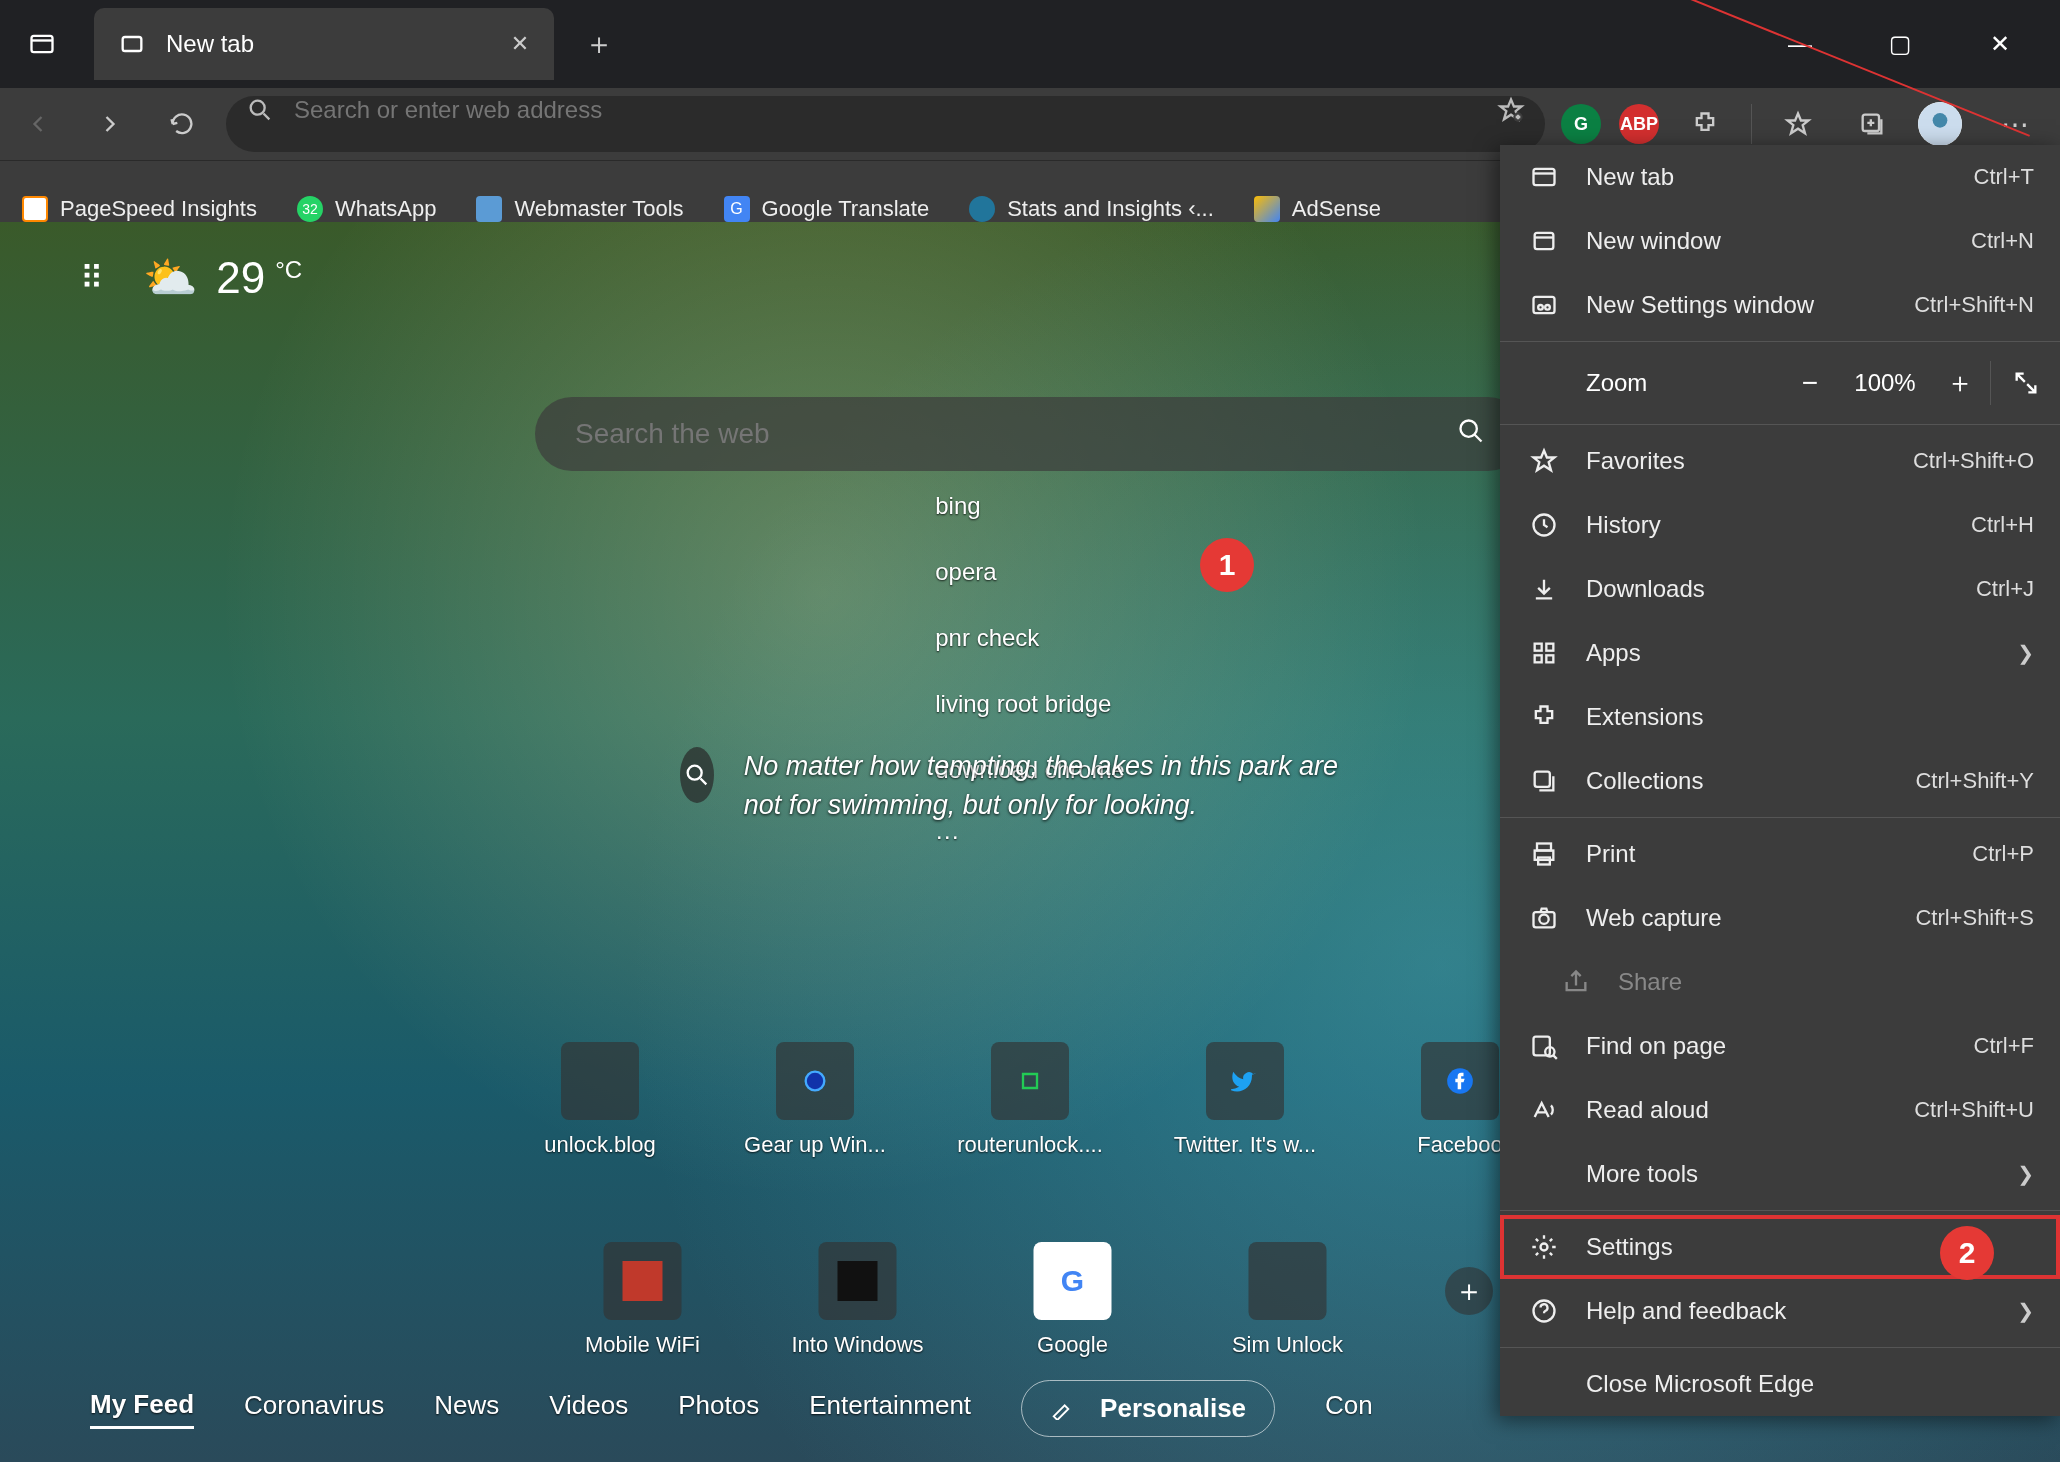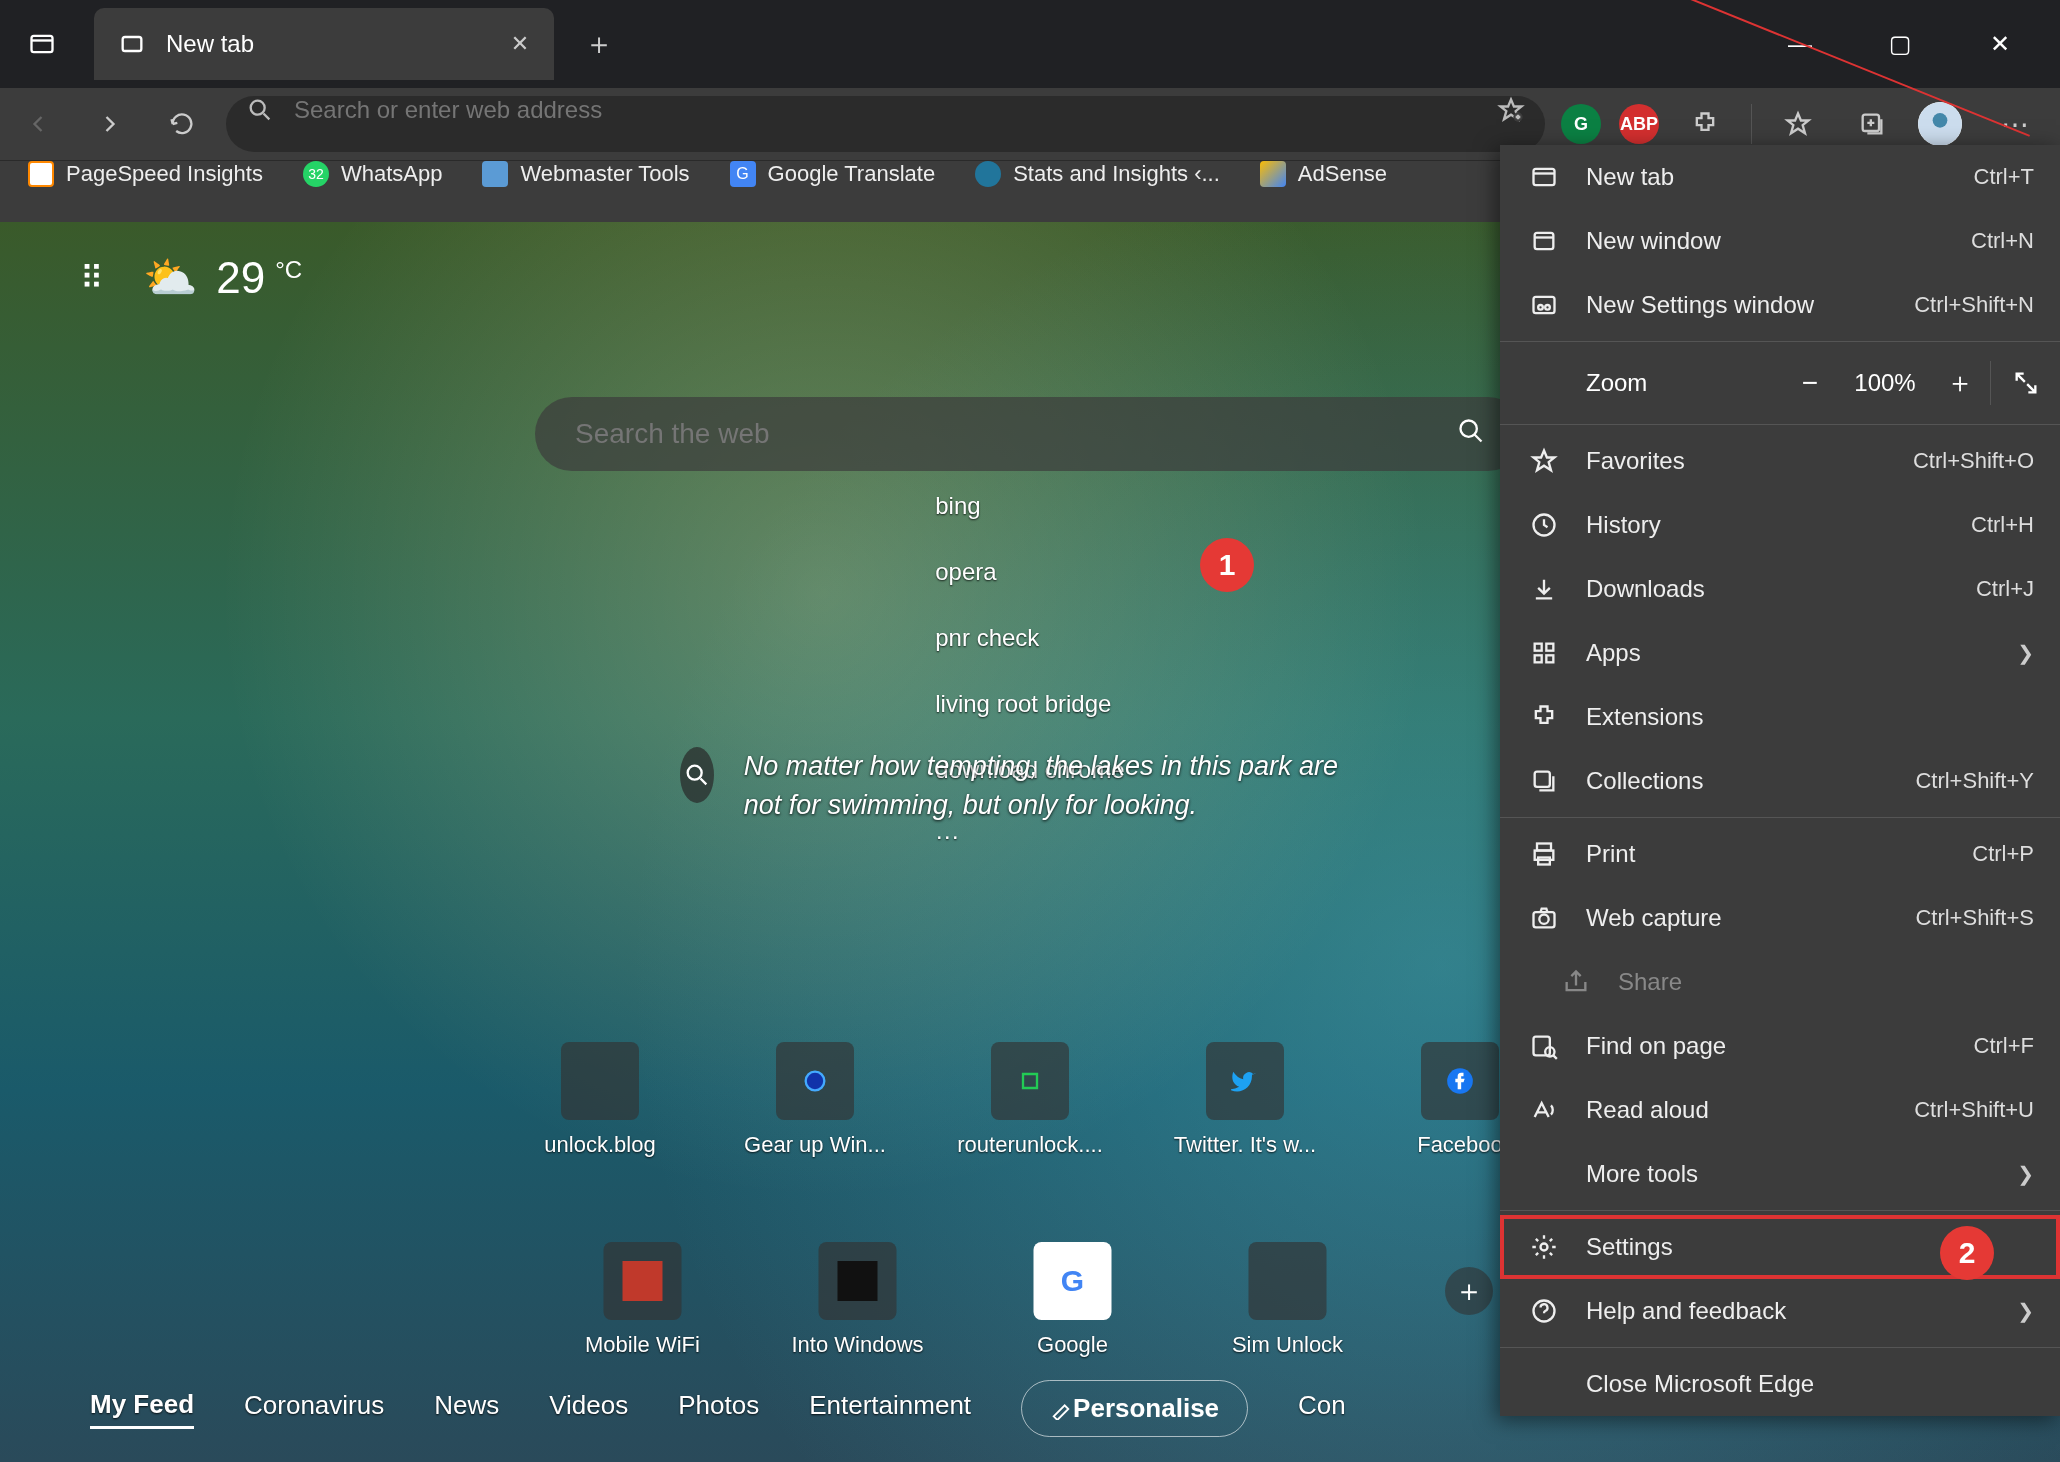--- a/index.html
+++ b/index.html
@@ -24,21 +24,21 @@
   .omnibox .search-icon { margin-right: 20px; color: #bbb; }
   .omnibox input { flex: 1; background: transparent; border: none; color: #bbb; font-size: 24px; outline: none; }
   .omnibox .fav-add { color: #bbb; }
   .ext-icons { display: flex; gap: 18px; align-items: center; }
   .ext-circle { width: 40px; height: 40px; border-radius: 50%; display: flex; align-items: center; justify-content: center; font-size: 18px; font-weight: bold; color: #fff; }
   .divider-v { width: 1px; height: 40px; background: #555; }
   .avatar { width: 44px; height: 44px; border-radius: 50%; background: #fff; overflow: hidden; }
   .more-btn { width: 70px; height: 56px; display: flex; align-items: center; justify-content: center; font-size: 28px; color: #ccc; }
 
   
-  .bookmarks { height: 62px; background: #3c3c3c; display: flex; align-items: flex-start; padding: 0 28px; gap: 40px; border-top: 1px solid #2a2a2a; }
+  .bookmarks { height: 62px; background: #3c3c3c; display: flex; align-items: flex-end; padding: 0 22px; gap: 40px; border-top: 1px solid #2a2a2a; }
   .bm-item { display: flex; align-items: center; gap: 12px; font-size: 22px; color: #eee; }
   .bm-icon { width: 26px; height: 26px; border-radius: 4px; }
 
   
   .ntp { position: absolute; top: 222px; left: 0; right: 0; bottom: 0; background: linear-gradient(180deg, #3a5a2a 0%, #2a6a5a 40%, #1a5a6a 70%, #2a4a5a 100%); overflow: hidden; }
   .ntp::before { content: ""; position: absolute; inset: 0; background:
     radial-gradient(circle at 40% 30%, rgba(255,240,180,.25), transparent 40%),
     radial-gradient(circle at 70% 60%, rgba(80,180,200,.4), transparent 50%);
   }
   .ntp-top { position: absolute; top: 30px; left: 80px; display: flex; align-items: center; gap: 40px; }
@@ -61,21 +61,21 @@
   .tiles-row.r1 { top: 820px; }
   .tiles-row.r2 { top: 1020px; }
   .tile { display: flex; flex-direction: column; align-items: center; gap: 12px; width: 80px; }
   .tile-icon { width: 78px; height: 78px; border-radius: 8px; background: rgba(50,50,50,.65); display:flex;align-items:center;justify-content:center;}
   .tile-label { font-size: 22px; color: #fff; white-space: nowrap; text-shadow: 0 1px 2px rgba(0,0,0,.8); }
   .add-tile { position:absolute; top: 1045px; left: 1445px; width:48px; height:48px; border-radius:50%; background:rgba(50,50,50,.6); display:flex;align-items:center;justify-content:center;font-size:30px;}
 
   .feed-bar { position: absolute; bottom: 25px; left: 90px; right: 0; display: flex; align-items: center; gap: 50px; font-size: 26px; }
   .feed-link { color: #fff; text-shadow: 0 1px 2px rgba(0,0,0,.8); padding-bottom: 6px;}
   .feed-link.active { border-bottom: 3px solid #fff; font-weight: 600; }
-  .personalise-pill { display:flex;align-items:center;gap:1px; padding:12px 28px; border:1px solid rgba(255,255,255,.6); border-radius:30px; font-weight:600;}
+  .personalise-pill { display:flex;align-items:center;gap:28px; padding:12px 28px; border:1px solid rgba(255,255,255,.6); border-radius:30px; font-weight:600;}
 
   
   .menu { position: absolute; top: 145px; right: 0; width: 560px; background: #3c3c3c; box-shadow: -4px 4px 20px rgba(0,0,0,.5); z-index: 100; }
   .menu-item { display: flex; align-items: center; height: 64px; padding: 0 26px; font-size: 24px; color: #eee; }
   .menu-item.disabled { color: #888; margin-left: 32px; }
   .menu-item .mi-icon { width: 36px; margin-right: 24px; display:flex;align-items:center;justify-content:center;}
   .menu-item .mi-label { flex: 1; }
   .menu-item .mi-short { font-size: 22px; color: #ddd; }
   .menu-item .mi-arrow { font-size: 20px; color: #ccc; }
   .menu-sep { height: 1px; background: #555; margin: 4px 0; }

